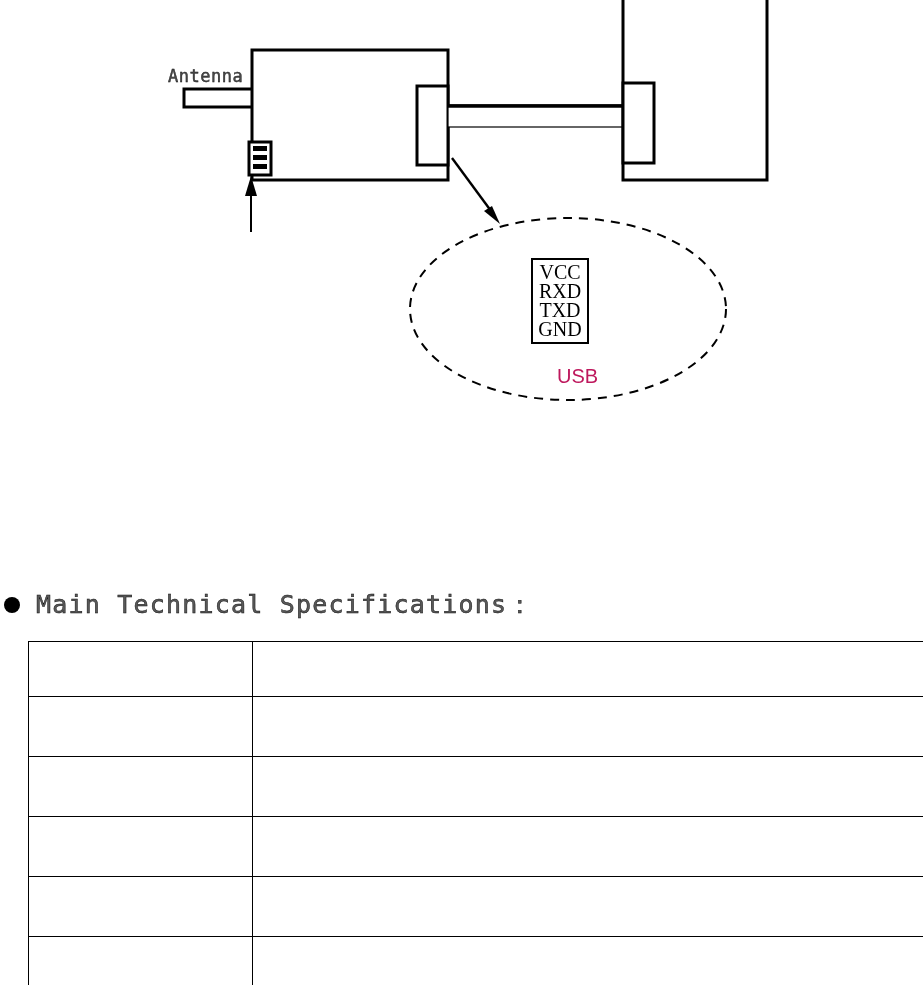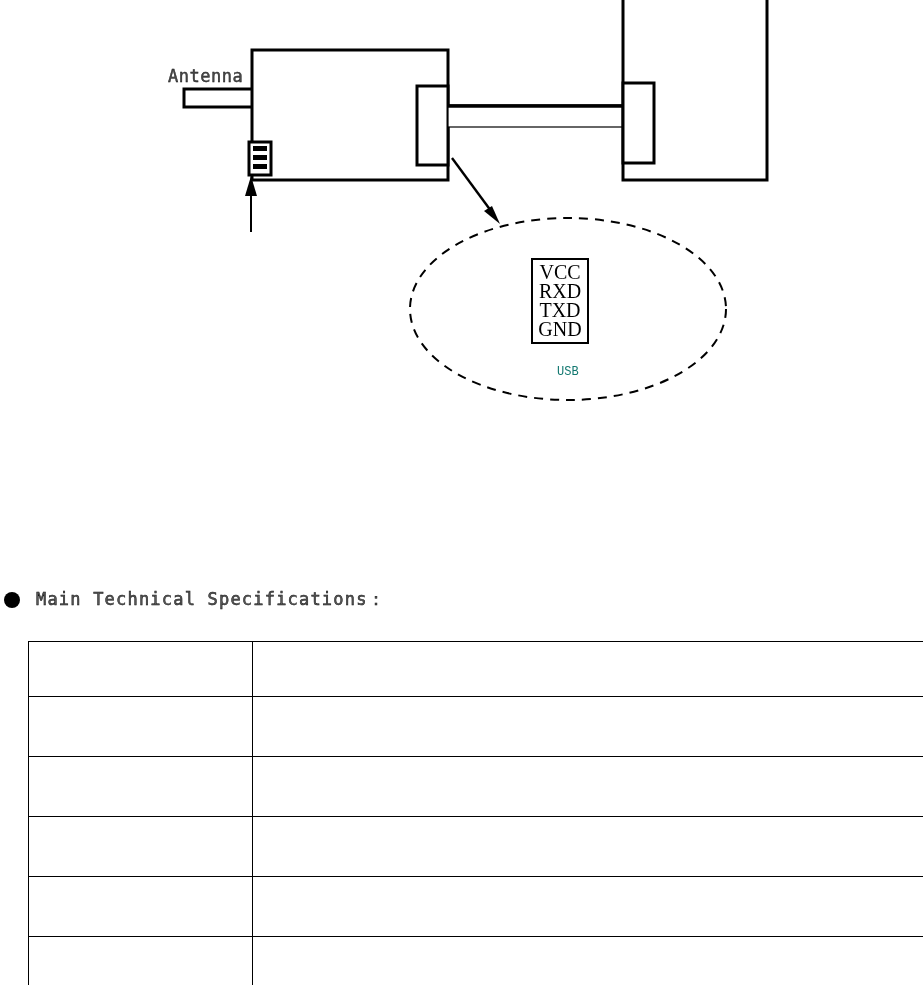--- a/index.html
+++ b/index.html
@@ -69,23 +69,23 @@
     font-family: "Liberation Serif", serif;
     font-size: 20px;
     line-height: 19px;
     color: #000000;
     white-space: pre;
   }
 
   #usb-label {
     left: 557px;
     top: 360px;
-    font-family: Liberation Mono, monospace;
-    font-size: 12px;
-    color: #0f766e;
+    font-family: Liberation Sans, sans-serif;
+    font-size: 20px;
+    color: #be185d;
   }
 
   
   #spec-heading {
     position: absolute;
     left: 4px;
     top: 588px;
     display: flex;
     align-items: center;
   }
@@ -93,21 +93,21 @@
     width: 16px;
     height: 16px;
     border-radius: 50%;
     background: #000000;
     display: inline-block;
     margin-right: 16px;
     flex: none;
   }
   #spec-heading-text {
     font-family: "DejaVu Sans Mono", "Liberation Mono", monospace;
-    font-size: 17px;
+    font-size: 25px;
     letter-spacing: 1.2px;
     color: #595959;
     -webkit-text-stroke: 0.5px #111111;
     white-space: pre;
   }
 
   
   #spec-table {
     position: absolute;
     left: 28px;

